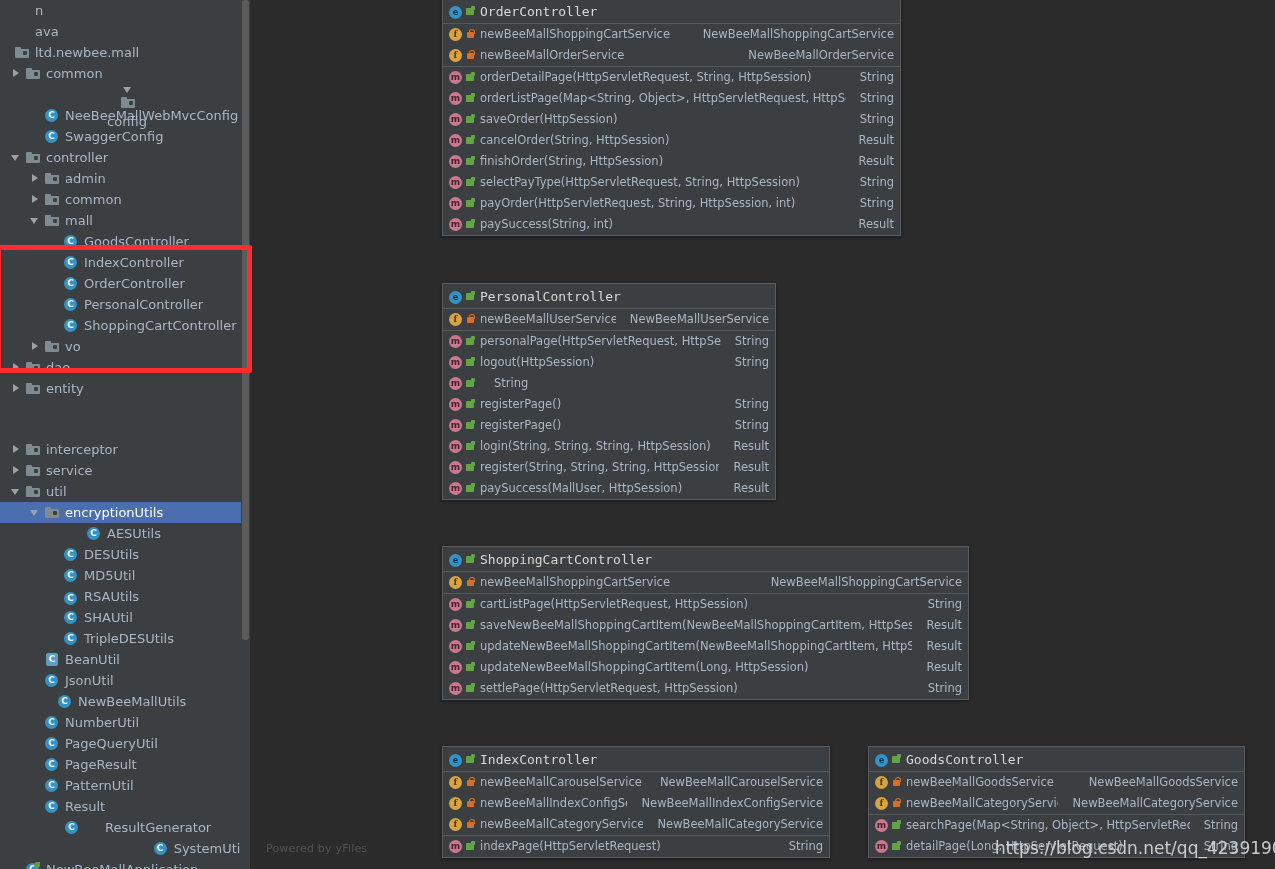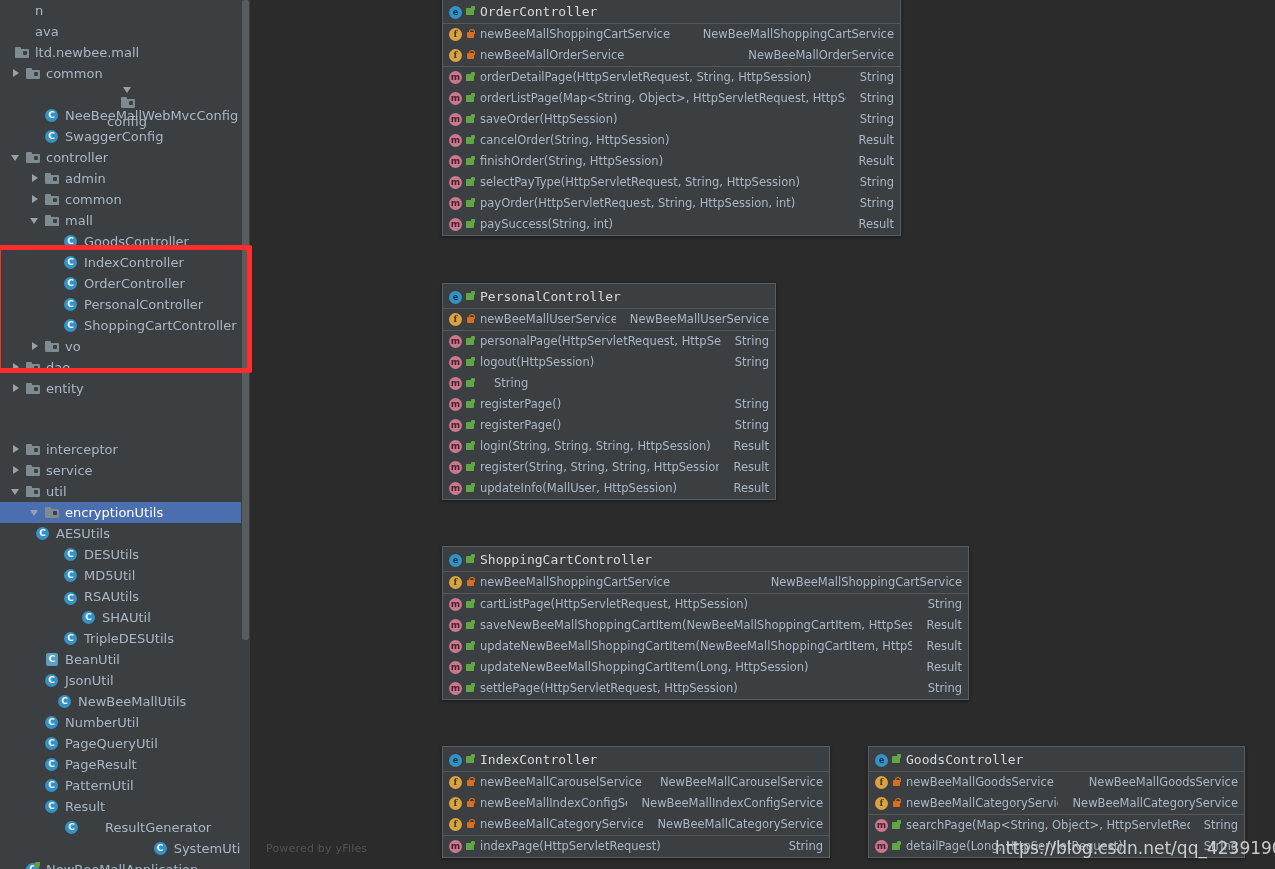--- a/index.html
+++ b/index.html
@@ -330,41 +330,41 @@
           </span>
           <span class="tree-label">util</span>
         </div>
         <div class="tree-row selected" style="padding-left: 30px;">
           <span class="arrow expanded"></span>
           <span class="ic folder">
             <i></i>
           </span>
           <span class="tree-label">encryptionUtils</span>
         </div>
-        <div class="tree-row" style="padding-left: 21px;">
+        <div class="tree-row" style="padding-left: 72px;">
           <span class="arrow none"></span>
           <span class="ic class-c"></span>
           <span class="tree-label">AESUtils</span>
         </div>
         <div class="tree-row" style="padding-left: 49px;">
           <span class="arrow none"></span>
           <span class="ic class-c"></span>
           <span class="tree-label">DESUtils</span>
         </div>
         <div class="tree-row" style="padding-left: 49px;">
           <span class="arrow none"></span>
           <span class="ic class-c"></span>
           <span class="tree-label">MD5Util</span>
         </div>
         <div class="tree-row" style="padding-left: 49px; align-items: flex-end;">
           <span class="arrow none"></span>
           <span class="ic class-c"></span>
           <span class="tree-label">RSAUtils</span>
         </div>
-        <div class="tree-row" style="padding-left: 49px; margin-left: 18px;">
+        <div class="tree-row" style="padding-left: 49px;">
           <span class="arrow none"></span>
           <span class="ic class-c"></span>
           <span class="tree-label">SHAUtil</span>
         </div>
         <div class="tree-row" style="padding-left: 49px;">
           <span class="arrow none"></span>
           <span class="ic class-c"></span>
           <span class="tree-label">TripleDESUtils</span>
         </div>
         <div class="tree-row" style="padding-left: 30px;">
@@ -555,21 +555,21 @@
             </div>
             <div class="uml-row">
               <span class="badge method"></span>
               <span class="vis public"></span>
               <span class="sig">register(String, String, String, HttpSession)</span>
               <span class="type">Result</span>
             </div>
             <div class="uml-row">
               <span class="badge method"></span>
               <span class="vis public"></span>
-              <span class="sig">updateInfo(MallUser, HttpSession)</span>
+              <span class="sig">paySuccess(MallUser, HttpSession)</span>
               <span class="type">Result</span>
             </div>
           </div>
         </div>
         <div class="uml" style="left: 186px; top: 546px; width: 527px;">
           <div class="uml-title">
             <span class="badge cls"></span>
             <span class="vis public"></span>
             <span>ShoppingCartController</span>
           </div>

